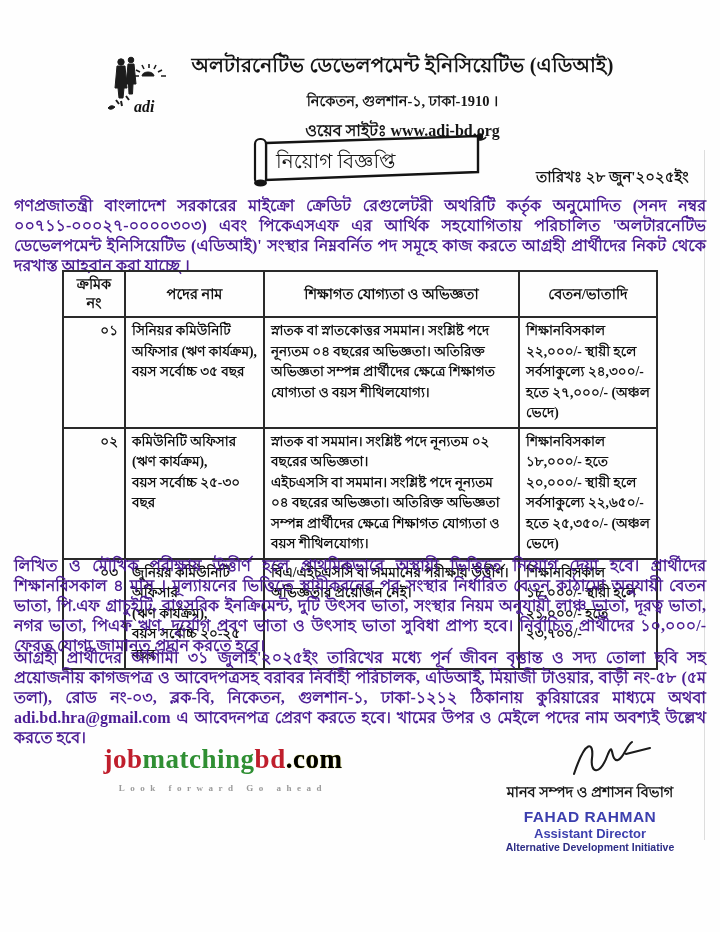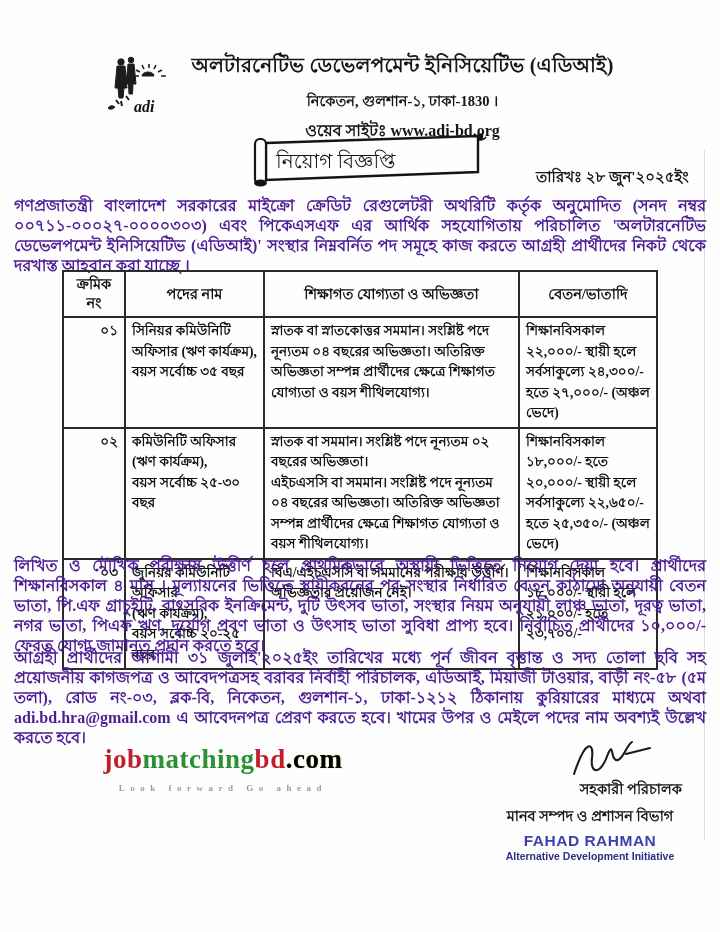--- a/index.html
+++ b/index.html
@@ -85,21 +85,21 @@
     </g>
     <g fill="#1c1c1c" stroke="#1c1c1c">
       <path d="M38 22 a6 4 0 0 1 12 0 Z"></path>
       <path d="M36 18 l-4 -2 M40 15 l-2 -4 M45 14 l0 -4 M50 15 l2 -4 M54 18 l4 -2 M35 22 l-5 0 M57 22 l5 0" stroke-width="1.6" fill="none"></path>
     </g>
     <text x="30" y="58" font-family="Liberation Serif, DejaVu Serif, serif" font-size="16" font-weight="bold" font-style="italic" fill="#111">adi</text>
   </svg>
 
   <div class="org-header">
     <div class="org-name">অলটারনেটিভ ডেভেলপমেন্ট ইনিসিয়েটিভ (এডিআই)</div>
-    <div class="org-address">নিকেতন, গুলশান-১, ঢাকা-1830 ।</div>
+    <div class="org-address">নিকেতন, গুলশান-১, ঢাকা-1910 ।</div>
     <div class="org-website">
       <span>ওয়েব সাইটঃ</span>
       <span>www.adi-bd.org</span>
     </div>
   </div>
 
   <div class="banner-wrap">
     <svg width="242" height="56" viewBox="0 0 242 56">
       <polygon points="14,11 226,4 226,40 14,48" fill="#fefefe" stroke="#141414" stroke-width="2.4"></polygon>
       <rect x="3" y="7" width="11" height="45" rx="5" fill="#fefefe" stroke="#141414" stroke-width="2.2"></rect>
@@ -164,20 +164,20 @@
 
   <div class="jm-logo">
     <div class="jm-line"><span class="jm-job">job</span><span class="jm-matching">matching</span><span class="jm-bd">bd</span><span class="jm-com">.com</span></div>
     <div class="jm-tagline">Look forward Go ahead</div>
   </div>
 
   <div class="sign-block">
     <svg class="sign-scribble" width="100" height="50" viewBox="0 0 100 50">
       <path d="M8 42 C20 6 28 10 26 26 C24 42 34 44 42 22 C48 8 44 30 52 28 C58 26 60 14 66 10 M60 22 L84 16" stroke="#1b1b1b" stroke-width="2.1" fill="none" stroke-linecap="round"></path>
     </svg>
-    <div class="sign-title1">সহকারী পরিচালক</div>
     <div class="sign-title2">মানব সম্পদ ও প্রশাসন বিভাগ</div>
     <div class="stamp-name">FAHAD RAHMAN</div>
+    <div class="stamp-role">Assistant Director</div>
     <div class="stamp-org">Alternative Development Initiative</div>
   </div>
 
   <div class="scan-artifact"></div>
 </div>
 
 </body></html>

